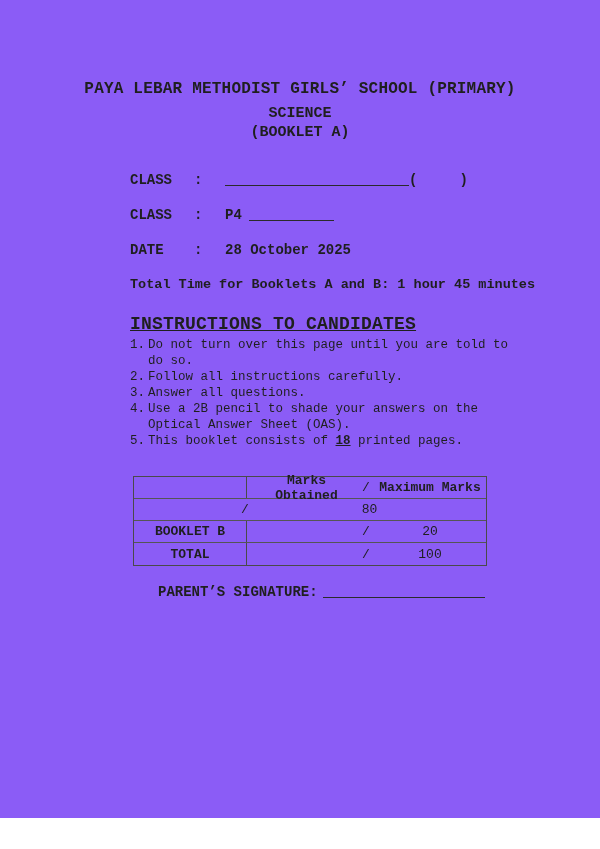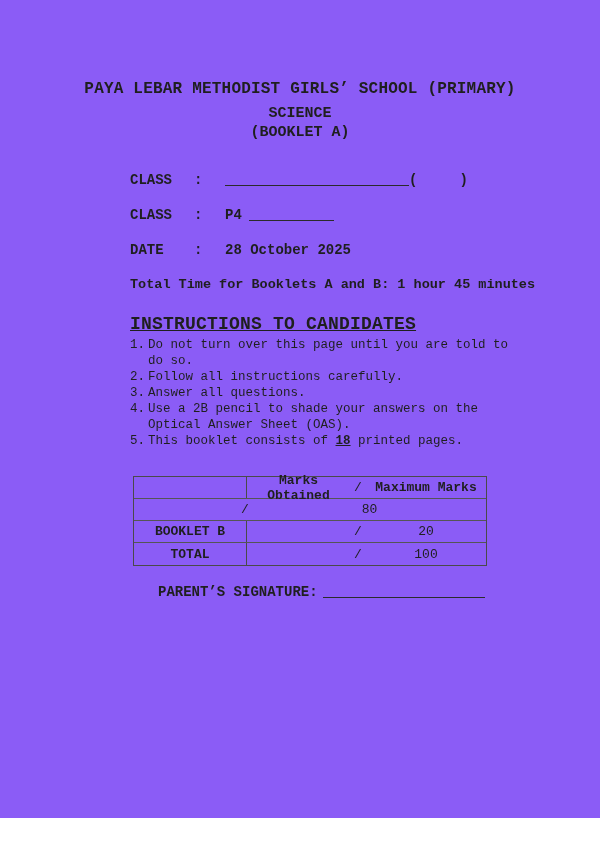--- a/index.html
+++ b/index.html
@@ -42,21 +42,21 @@
   }
   .instr-item { display:flex; }
   .instr-num { width:18px; flex-shrink:0; }
   .instr-text { flex:1; max-width:374px; }
   .pages-emph { font-weight:bold; text-decoration:underline; }
   
   .marks-table {
     margin:27px 0 0 133px; width:354px;
     border:1.4px solid #4a4a4a; font-size:13px;
   }
-  .mt-row { display:flex; height:22px; border-bottom:1.2px solid #555; }
+  .mt-row { display:flex; height:22px; border-bottom:1.2px solid #555;gap:8px; }
   .mt-row:last-child { border-bottom:none; }
   .mt-label {
     width:113px; border-right:1.2px solid #4a4a4a; font-weight:bold;
     display:flex; align-items:center; justify-content:center;
   }
   .mt-marks { flex:1; display:flex; align-items:center; }
   .mt-obtained { width:103px; text-align:center; }
   .mt-slash { width:16px; text-align:center; }
   .mt-max { flex:1; text-align:center; }
   .mt-header .mt-obtained, .mt-header .mt-max { font-weight:bold; }

